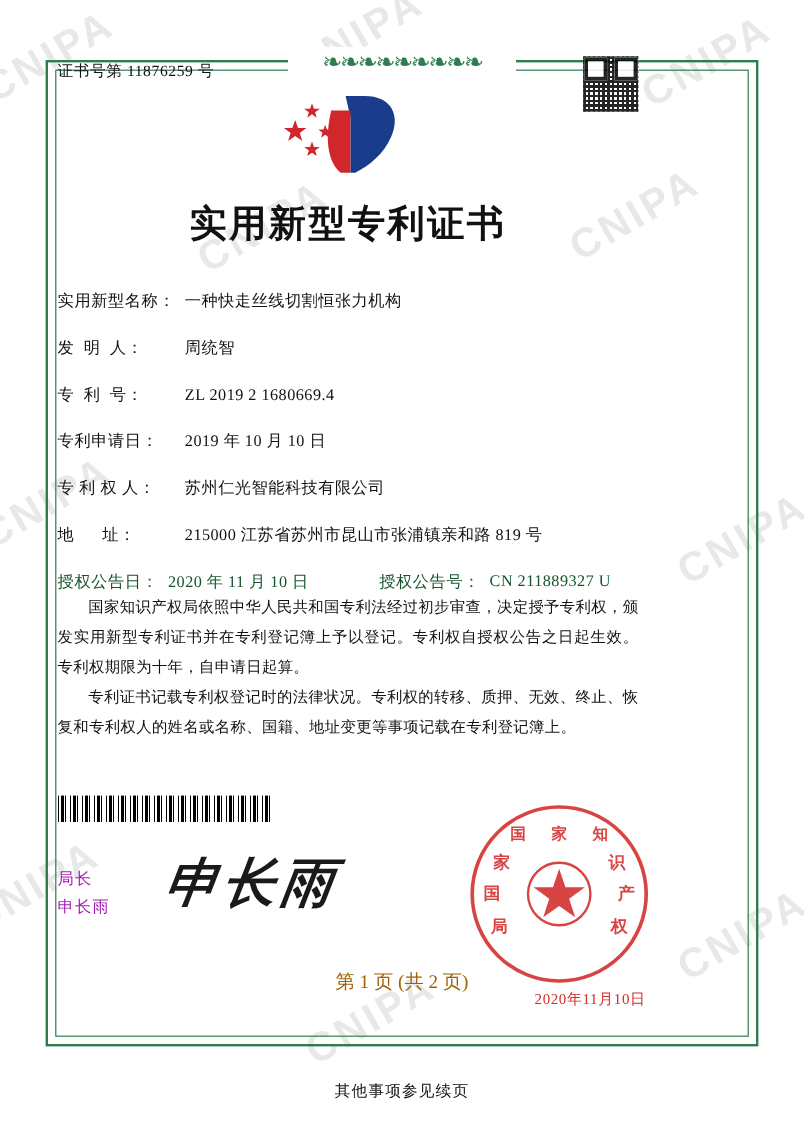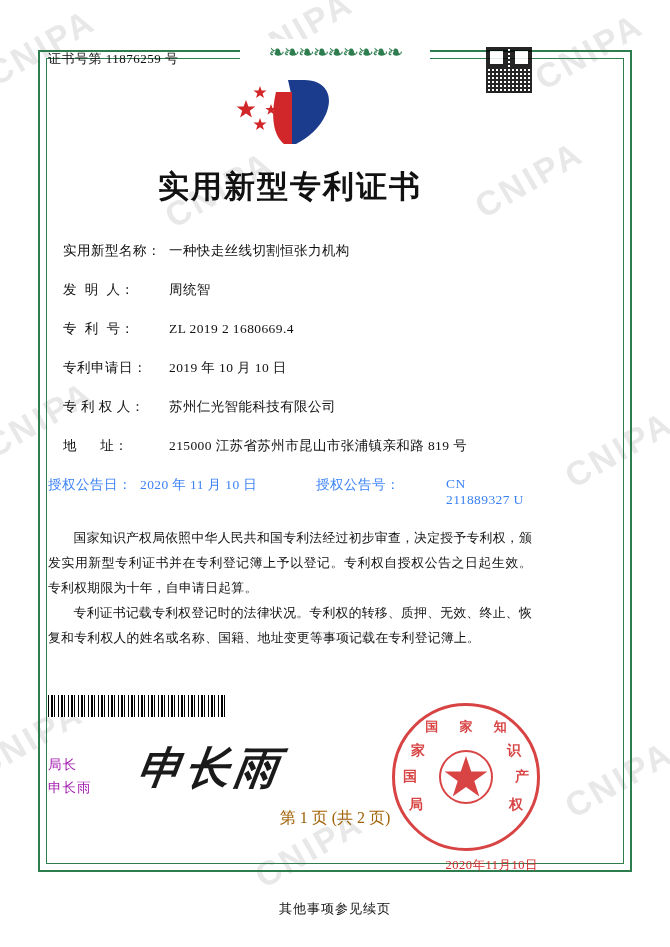--- a/index.html
+++ b/index.html
@@ -142,41 +142,39 @@
 
   .fields {
     margin-top: 34px;
   }
   .field {
     display: flex;
     align-items: baseline;
     font-size: 13.5px;
     color: #111;
     margin-bottom: 21px;
-    padding-left: 15px;
   }
   .f-label {
     width: 106px;
     flex: 0 0 106px;
     letter-spacing: 0.5px;
     white-space: pre;
   }
   .f-value {
     flex: 1 1 auto;
     letter-spacing: 0.4px;
   }
   .field-double {
     display: flex;
     align-items: baseline;
     font-size: 13.5px;
-    color: #3b82f6;
-    margin-bottom: 18px;
+    color: #14532d;
   }
   .fd-left { display: flex; flex: 0 0 268px; }
-  .fd-right { display: flex; flex: 1 1 auto; gap: 38px; }
+  .fd-right { display: flex; flex: 1 1 auto; }
   .fd-label { white-space: pre; letter-spacing: 0.5px; }
   .fd-value { margin-left: 8px; letter-spacing: 0.4px; }
 
   .para {
     font-size: 12.8px;
     line-height: 1.95;
     color: #111;
     text-indent: 2em;
     text-align: justify;
     letter-spacing: 0.3px;

